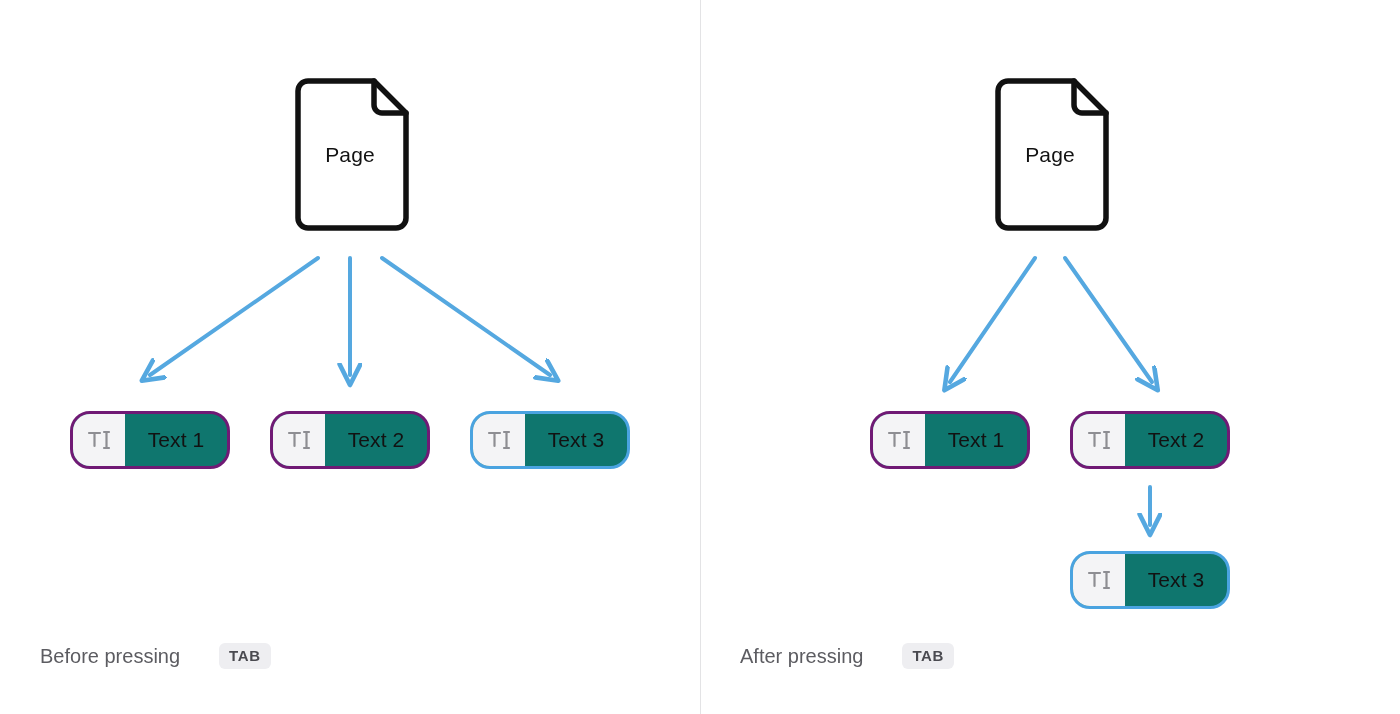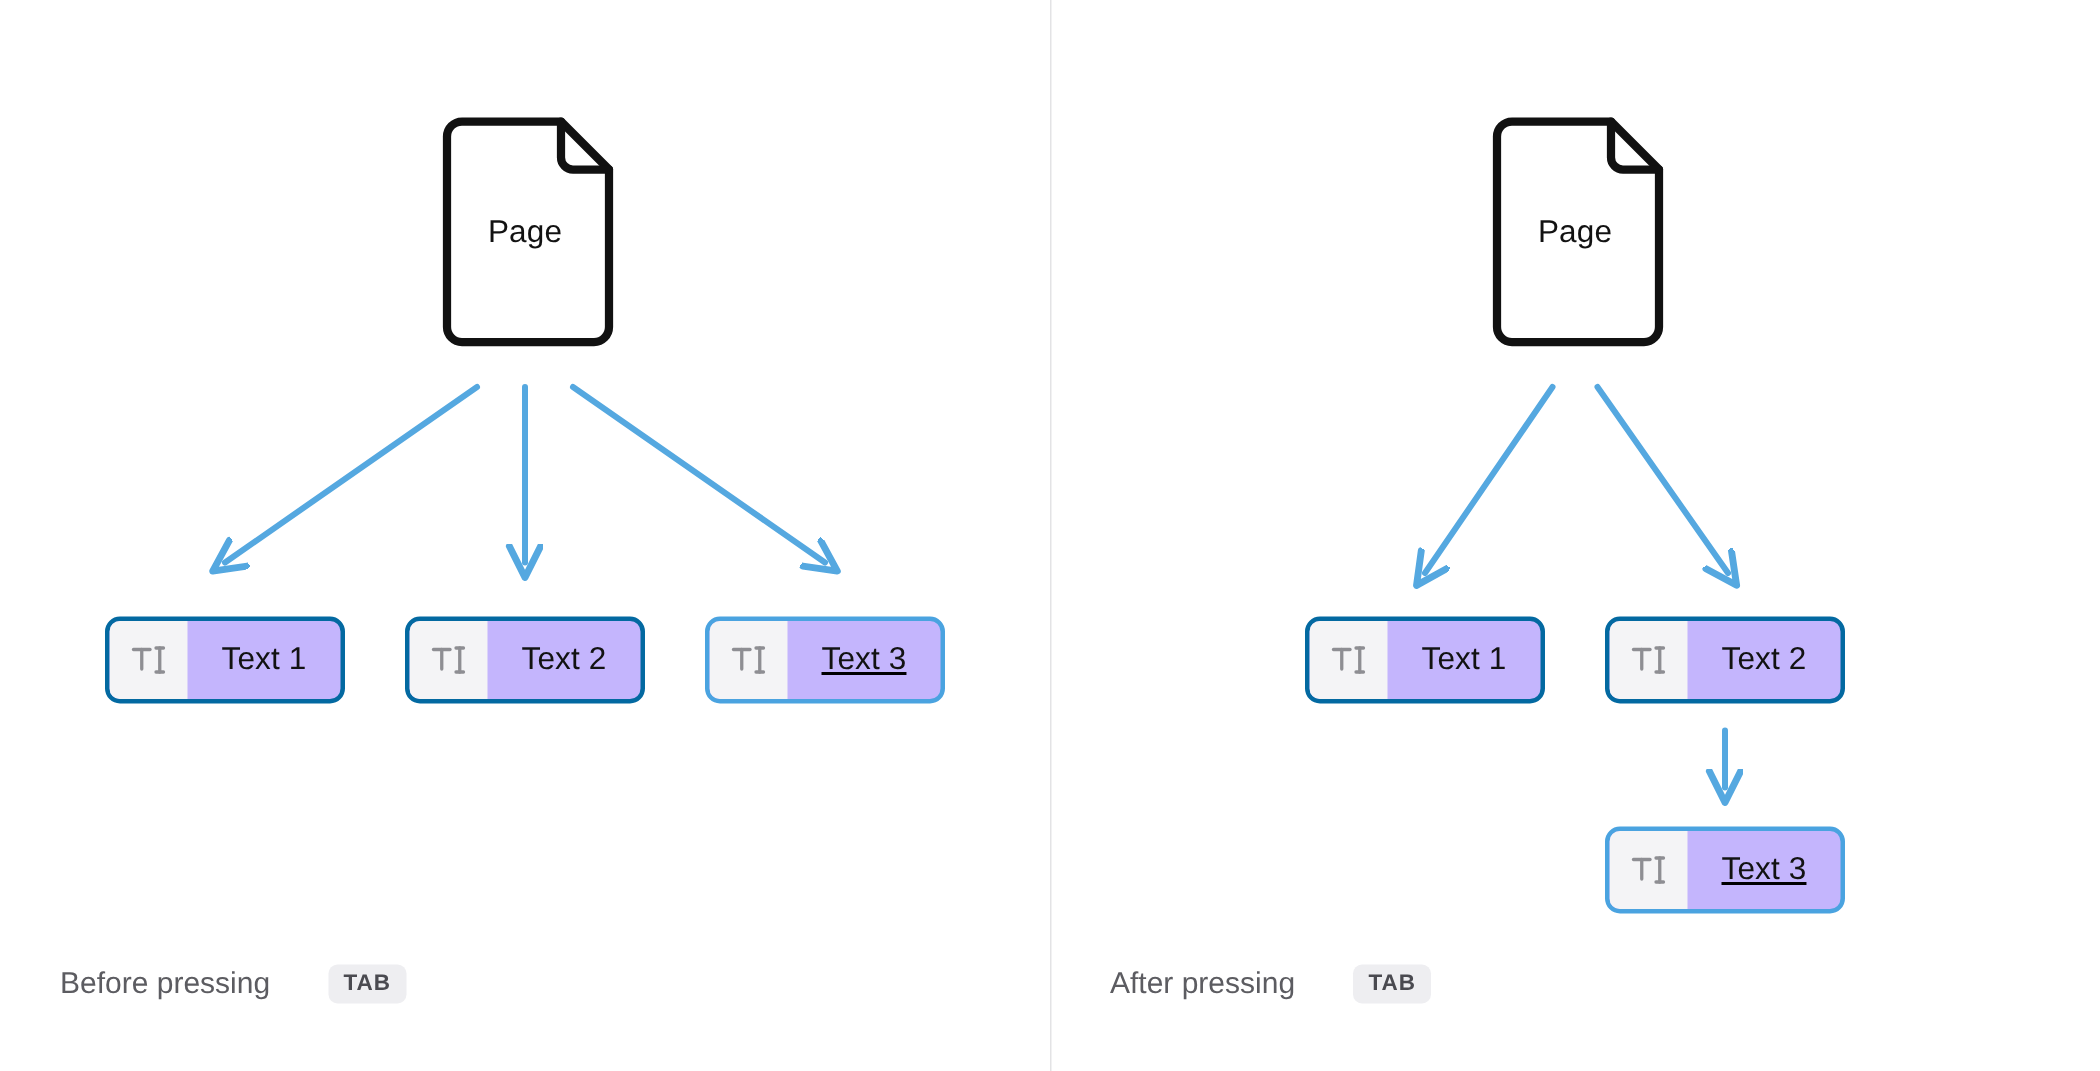--- a/index.html
+++ b/index.html
@@ -62,28 +62,27 @@
     letter-spacing: 0.1px;
   }
 
   
   .text-node {
     position: absolute;
     display: flex;
     align-items: stretch;
     height: 58px;
     box-sizing: border-box;
-    border: 3px solid #0369a1;
-    border-radius: 10px;
-    background: #c4b5fd;
+    border: 3px solid #701a75;
+    border-radius: 20px;
+    background: #0f766e;
     overflow: hidden;
   }
   .text-node.selected {
     border-color: #4aa3e0;
-    text-decoration: underline;
   }
   .text-node .icon-cell {
     width: 52px;
     background: #f4f4f6;
     display: flex;
     align-items: center;
     justify-content: center;
     flex: 0 0 52px;
   }
   .text-node .icon-cell svg { display: block; }

